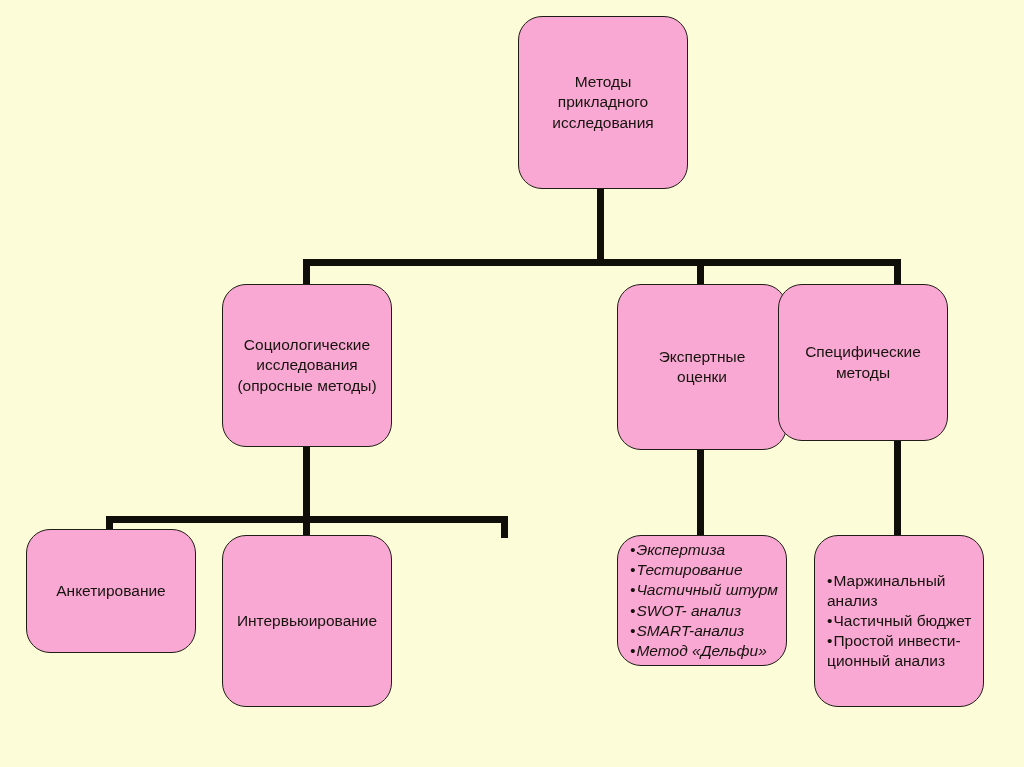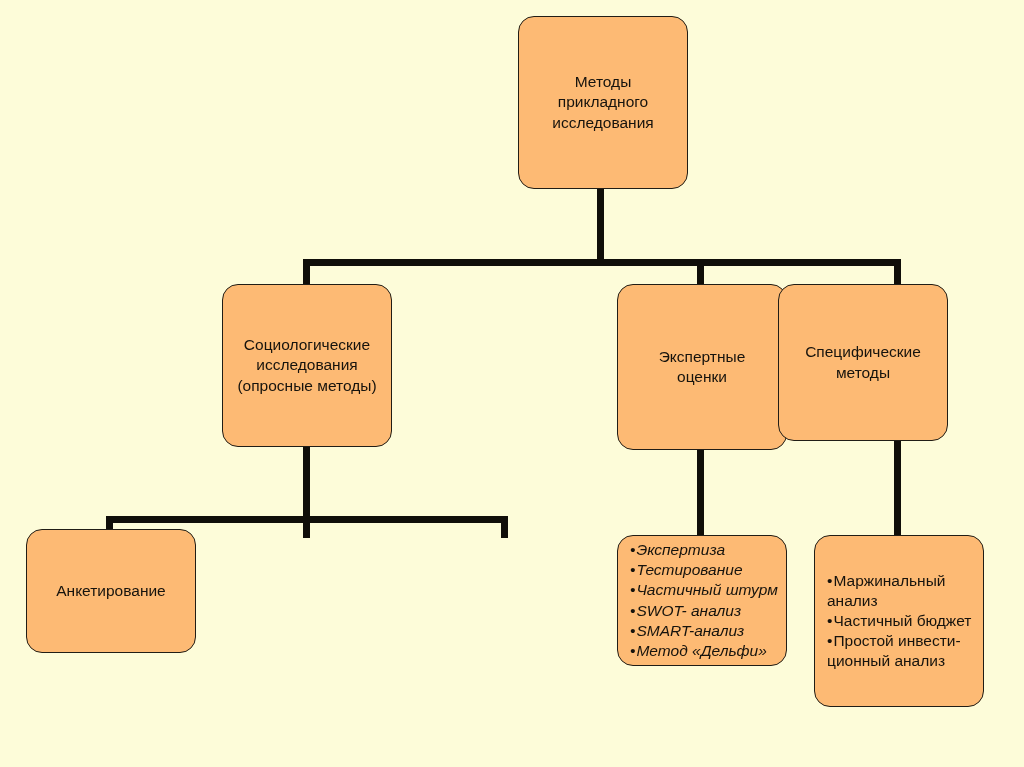--- a/index.html
+++ b/index.html
@@ -13,23 +13,23 @@
   #canvas {
     position: relative;
     width: 1024px;
     height: 767px;
     background: #fdfcd9;
     overflow: hidden;
   }
   .node {
     position: absolute;
     box-sizing: border-box;
-    background: #fdba74;
+    background: #f9a8d4;
     border: 1.6px solid #201d16;
-    border-radius: 16px;
+    border-radius: 24px;
     display: flex;
     align-items: center;
     justify-content: center;
     z-index: 2;
   }
   .node-label {
     text-align: center;
     line-height: 1.32;
     color: #16130d;
     font-size: 15.5px;
@@ -109,20 +109,23 @@
 
   <div class="node" style="left:778px; top:284px; width:170px; height:157px;">
     <div class="node-label">Специфические
 методы</div>
   </div>
 
   <div class="node" style="left:26px; top:529px; width:170px; height:124px;">
     <div class="node-label">Анкетирование</div>
   </div>
 
+  <div class="node" style="left:222px; top:535px; width:170px; height:172px;">
+    <div class="node-label">Интервьюирование</div>
+  </div>
 
 
   <div class="node bullets" style="left:617px; top:535px; width:170px; height:131px;font-style:italic;">
     <ul class="bullet-list">
         <li>Экспертиза</li>
         <li>Тестирование</li>
         <li>Частичный штурм</li>
         <li>SWOT- анализ</li>
         <li>SMART-анализ</li>
         <li>Метод «Дельфи»</li>

